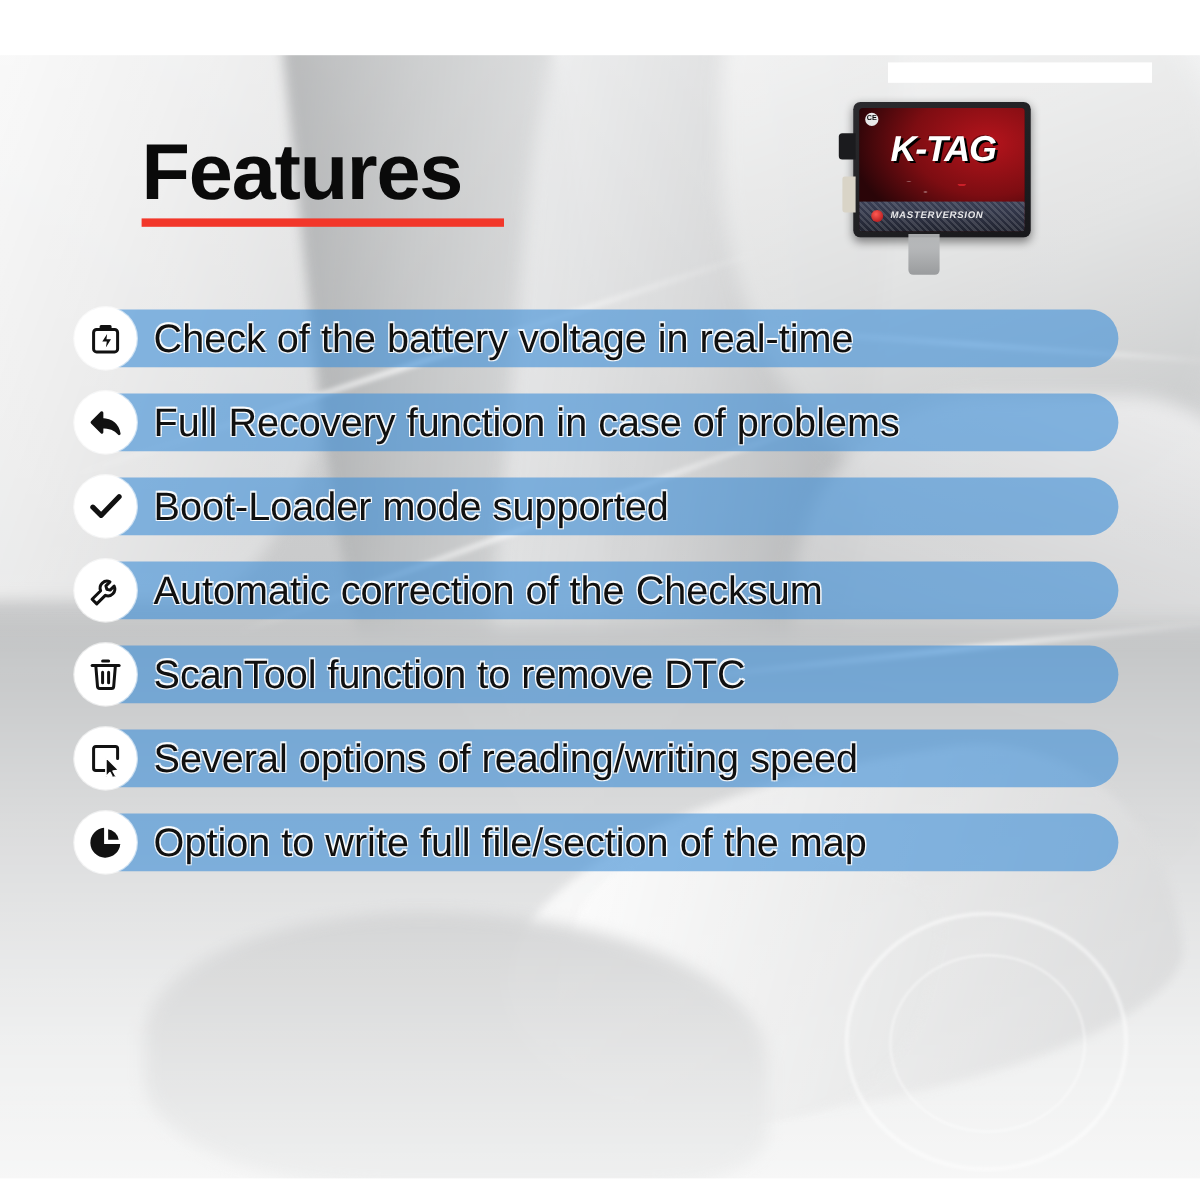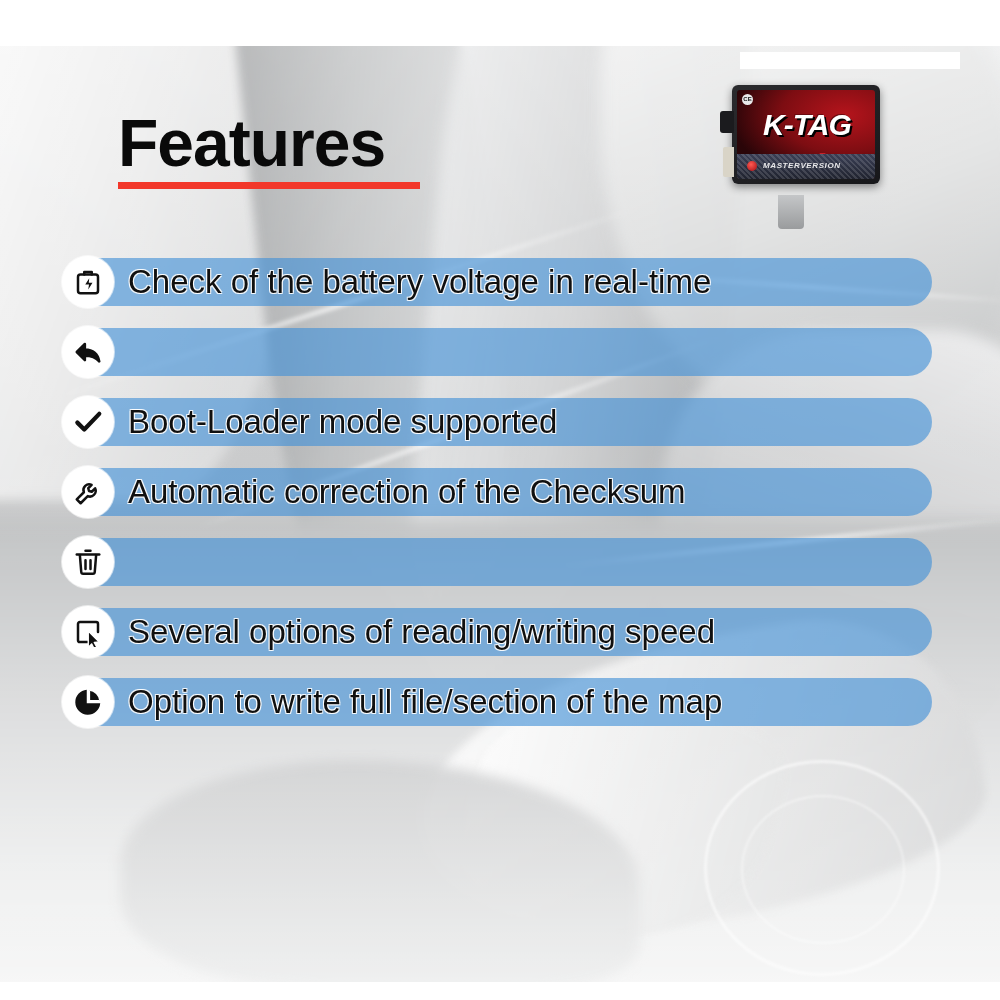--- a/index.html
+++ b/index.html
@@ -70,21 +70,21 @@
   .title{
     font-size:66px;font-weight:bold;color:#0a0a0a;letter-spacing:-1px;
     line-height:1;font-family:"Liberation Sans","DejaVu Sans",sans-serif;
     font-stretch:condensed;
   }
   .title-rule{margin-top:6px;width:302px;height:7px;background:#f2372a;}
 
   
   .white-tab{position:absolute;left:740px;top:52px;width:220px;height:17px;background:#fff;}
   .device{
-    position:absolute;left:732px;top:85px;width:148px;height:99px;
+    position:absolute;left:711px;top:85px;width:148px;height:113px;
     border-radius:6px;
     background:linear-gradient(150deg,#2b2b2e 0%,#17171a 100%);
     padding:5px;box-sizing:border-box;
     box-shadow:0 3px 8px rgba(0,0,0,.45);
   }
   .device-plug{position:absolute;left:-12px;top:26px;width:14px;height:22px;background:#1b1b1e;border-radius:3px 0 0 3px;}
   .device-plug2{position:absolute;left:-9px;top:62px;width:11px;height:30px;background:#d9d4c7;border-radius:2px 0 0 2px;}
   .device-tail{position:absolute;left:46px;top:110px;width:26px;height:34px;
     background:linear-gradient(180deg,#bfc1c3,#8d8f91);border-radius:0 0 4px 4px;opacity:.85;}
   .device-face{
@@ -195,20 +195,21 @@
         </div>
         <div class="ftext">Check of the battery voltage in real-time</div>
       </div>
       <div class="frow">
         <div class="fbar" style="width: 854px;"></div>
         <div class="ficon">
           <svg viewBox="0 0 24 24" fill="none" stroke="#111" stroke-width="2" stroke-linecap="round" stroke-linejoin="round">
             <path d="M9.5 5.5 3 12l6.5 6.5v-3.6c6 0 9 1.6 11.5 4.6-1-5.6-4.6-9.2-11.5-9.5z" fill="#111"></path>
           </svg>
         </div>
+        <div class="ftext">Full Recovery function in case of problems</div>
       </div>
       <div class="frow">
         <div class="fbar" style="width: 854px;"></div>
         <div class="ficon">
           <svg viewBox="0 0 24 24" fill="none" stroke="#111" stroke-width="3.4" stroke-linecap="round" stroke-linejoin="round">
             <path d="M3.5 12.5 9 18 21 5.5"></path>
           </svg>
         </div>
         <div class="ftext">Boot-Loader mode supported</div>
       </div>
@@ -224,20 +225,21 @@
       <div class="frow">
         <div class="fbar" style="width: 854px;"></div>
         <div class="ficon">
           <svg viewBox="0 0 24 24" fill="none" stroke="#111" stroke-width="2" stroke-linecap="round" stroke-linejoin="round">
             <path d="M3 6h18"></path>
             <path d="M10 3h4"></path>
             <path d="M5.5 6.5 6.6 20a1.5 1.5 0 0 0 1.5 1.4h7.8a1.5 1.5 0 0 0 1.5-1.4L18.5 6.5"></path>
             <path d="M10 10.5v7M14 10.5v7"></path>
           </svg>
         </div>
+        <div class="ftext">ScanTool function to remove DTC</div>
       </div>
       <div class="frow">
         <div class="fbar" style="width: 854px;"></div>
         <div class="ficon">
           <svg viewBox="0 0 24 24" fill="none" stroke="#111" stroke-width="2" stroke-linecap="round" stroke-linejoin="round">
             <path d="M20 12V5.5A1.5 1.5 0 0 0 18.5 4h-13A1.5 1.5 0 0 0 4 5.5v13A1.5 1.5 0 0 0 5.5 20H12"></path>
             <path d="M12.5 11.5 22 21l-3.6.6L21 24.5" stroke="none"></path>
             <path d="M12.2 11.2 21 20l-4 .4 2 3.6-2.2 1.2-1.9-3.7-2.7 2.9z" fill="#111" stroke="#fff" stroke-width="1.1"></path>
           </svg>
         </div>

